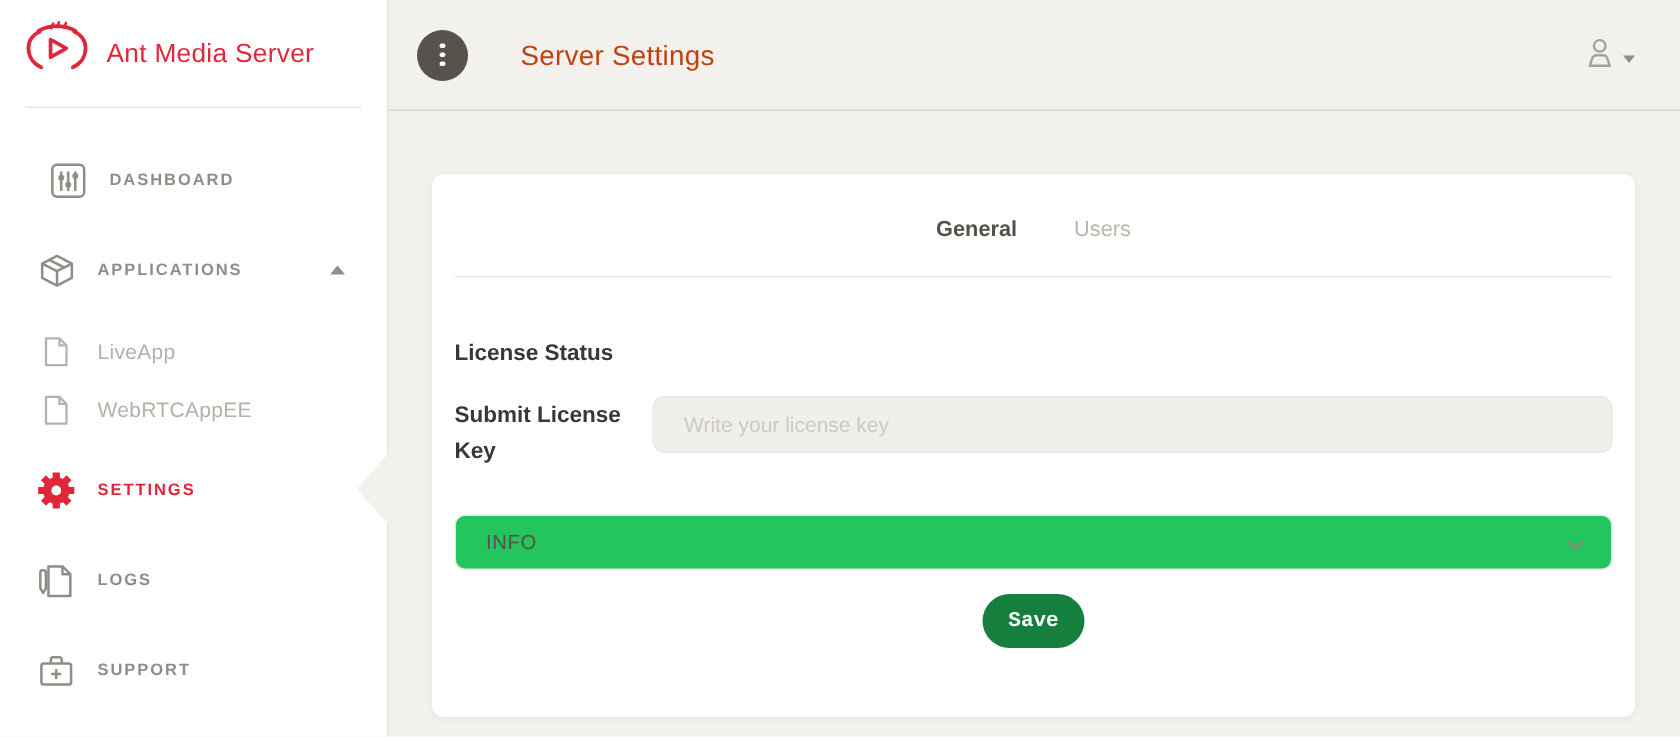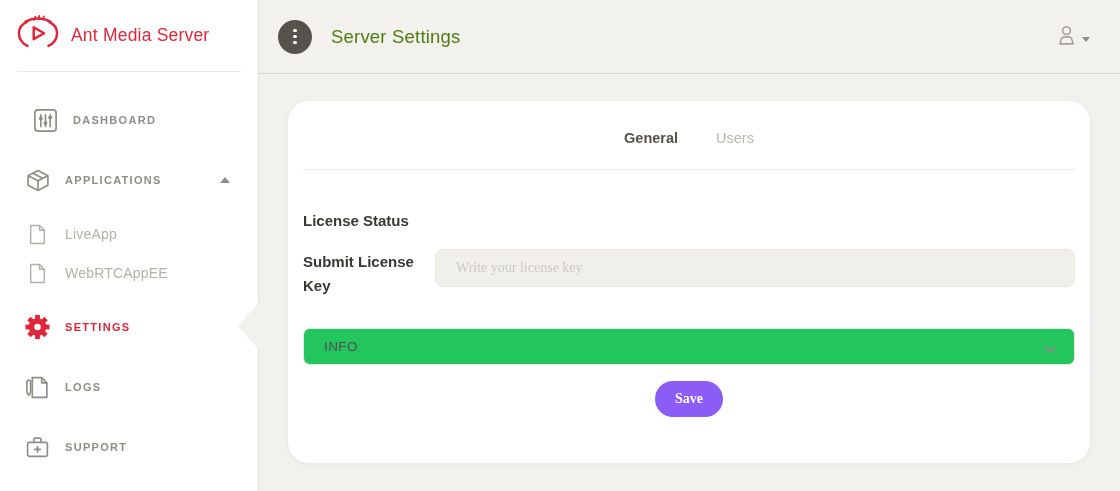--- a/index.html
+++ b/index.html
@@ -30,56 +30,56 @@
   .active-notch { position:absolute; right:-1px; top:302px; width:0; height:0;
                   border-top:24px solid transparent; border-bottom:24px solid transparent;
                   border-right:21px solid #f3f1ed; z-index:3; }
 
   
   .content { flex:1; display:flex; flex-direction:column; background:#f3f1ed; }
   .topbar { height:74px; border-bottom:1px solid #d9d7d1; display:flex; align-items:center; padding:0 30px 0 19px; flex-shrink:0; }
   .kebab-btn { width:34px; height:34px; border-radius:50%; background:#57524b; border:none; cursor:pointer;
                display:flex; flex-direction:column; align-items:center; justify-content:center; gap:2.5px; }
   .kebab-btn i { width:3.5px; height:3.5px; border-radius:50%; background:#ffffff; }
-  .page-title { margin-left:19px; font-size:18.5px; font-weight:500; color:#4d7c0f; letter-spacing:.2px; }
+  .page-title { margin-left:35px; font-size:18.5px; font-weight:500; color:#c2410c; letter-spacing:.2px; }
   .user-menu { margin-left:auto; display:flex; align-items:center; gap:4px; cursor:pointer; background:none; border:none; }
   .caret-down { width:0; height:0; border-left:4px solid transparent; border-right:4px solid transparent;
                 border-top:5px solid #8f8d86; margin-top:5px; }
 
   
-  .card { margin:27px 30px 0 29px; width:802px; height:362px; background:#ffffff; border-radius:21px;
+  .card { margin:42px 30px 0 29px; width:802px; height:362px; background:#ffffff; border-radius:8px;
           box-shadow:0 1px 5px rgba(60,55,45,.06); }
   .tabs { display:flex; justify-content:center; gap:34px; padding-top:25px; }
   .tab { background:none; border:none; font-family:inherit; font-size:14.5px; cursor:pointer; padding:4px 2px; }
   .tab.active { color:#55504a; font-weight:700; }
   .tab.inactive { color:#bab6ac; font-weight:400; }
   .tab-divider { border-bottom:1px solid #f2e5dc; margin:19px 15px 0 15px; }
 
   .form { padding:0 15px; }
   .form-row { display:flex; align-items:flex-start; }
   .row-label { width:132px; flex-shrink:0; font-size:15px; font-weight:600; color:#3b3833; line-height:1.55; padding-top:1px; }
   .row-value { flex:1; }
   .row-license { margin-top:38px;gap:44px; }
   .status-line { display:flex; align-items:center; }
   .status-dot { width:13px; height:13px; border-radius:50%; background:#a01c23; margin-right:5px; flex-shrink:0; }
   .status-text { font-size:16px; color:#3b3833; }
   .status-desc { margin-top:10px; font-size:13.5px; color:#3b3833; }
   .row-key { margin-top:17px; }
   .license-input { width:100%; height:38px; background:#f0efe9; border:1px solid #e9e7e0; border-radius:8px;
-                   padding:0 20px; font-family:Liberation Serif, serif; font-size:14px; color:#a21caf; }
+                   padding:0 20px; font-family:Liberation Sans, sans-serif; font-size:14px; color:#a21caf; }
   .license-input::placeholder { color:#ccc9c0; }
   .row-log { margin-top:31px; }
   .select-wrap { position:relative; }
   .log-select { width:100%; height:37px; background:#22c55e; border:1px solid #e9e7e0; border-radius:7px;
                 padding:0 20px; font-family:inherit; font-size:13.5px; color:#55524b; letter-spacing:.4px;
                 appearance:none; -webkit-appearance:none; cursor:pointer; }
   .select-chevron { position:absolute; right:18px; top:12px; pointer-events:none; }
   .save-row { display:flex; justify-content:center; margin-top:16px; }
-  .save-btn { width:68px; height:36px; border:none; border-radius:18px; background:#8b5cf6; color:#ffffff;
-              font-family:Liberation Serif, serif; font-size:14px; font-weight:700; cursor:pointer; }
+  .save-btn { width:68px; height:36px; border:none; border-radius:18px; background:#15803d; color:#ffffff;
+              font-family:Liberation Mono, monospace; font-size:14px; font-weight:700; cursor:pointer; }
 </style>
 </head>
 <body>
 
 <div class="app">
 
   <aside class="sidebar">
     <div class="logo-row">
       <span>
         <svg width="48" height="40" viewBox="0 0 50 42" fill="none" stroke="#e0263a" stroke-width="2.6" stroke-linecap="round" stroke-linejoin="round">

